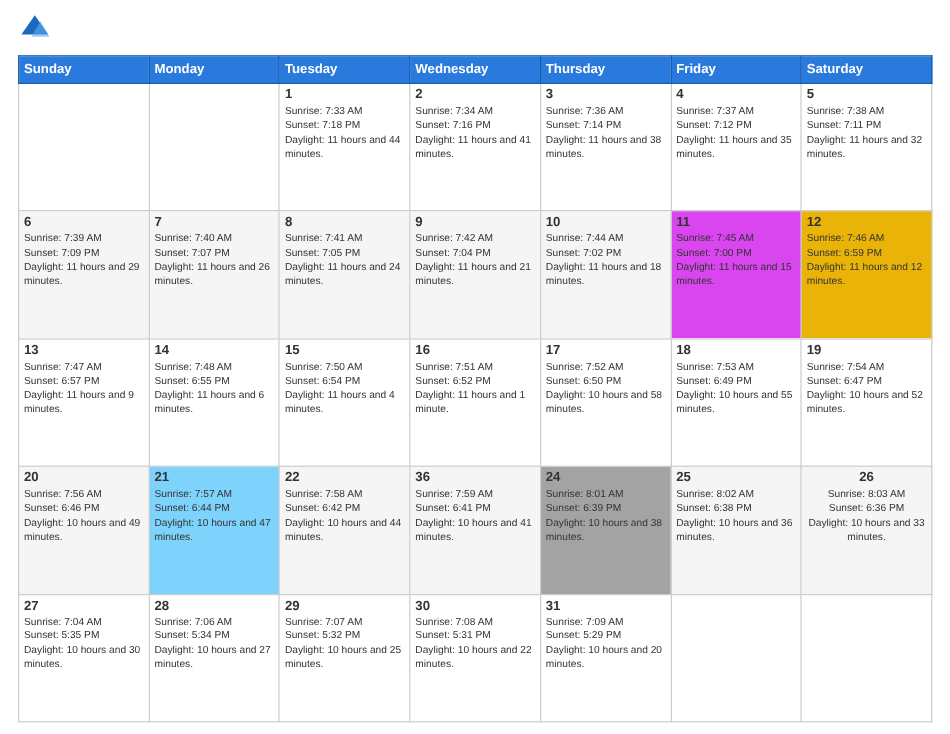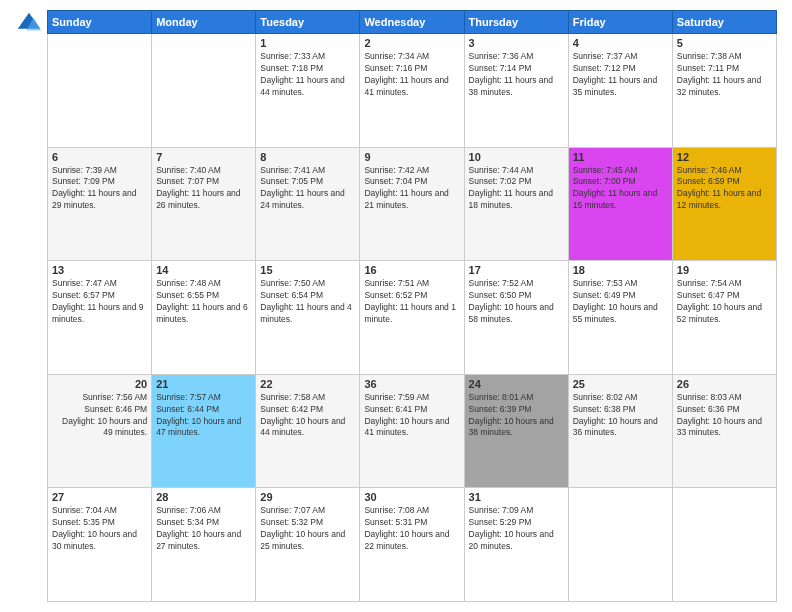--- a/index.html
+++ b/index.html
@@ -8,20 +8,21 @@
       background: #fff;
       width: 792px;
       height: 612px;
       overflow: hidden;
     }
     .page {
       width: 792px;
       height: 612px;
       padding: 10px 15px;
       display: flex;
+      flex-direction: column;
     }
     .header {
       display: flex;
       justify-content: space-between;
       align-items: flex-start;
       margin-bottom: 8px;
     }
     .logo {
       display: flex;
       align-items: center;
@@ -215,21 +216,21 @@
           <td>
             <span class="day-number">18</span>
             <div class="day-info">Sunrise: 7:53 AM<br>Sunset: 6:49 PM<br>Daylight: 10 hours and 55 minutes.</div>
           </td>
           <td>
             <span class="day-number">19</span>
             <div class="day-info">Sunrise: 7:54 AM<br>Sunset: 6:47 PM<br>Daylight: 10 hours and 52 minutes.</div>
           </td>
         </tr>
         <tr>
-          <td style="background: rgb(245, 245, 245); text-align: right;">
+          <td style="background: rgb(245, 245, 245);">
             <span class="day-number">20</span>
             <div class="day-info">Sunrise: 7:56 AM<br>Sunset: 6:46 PM<br>Daylight: 10 hours and 49 minutes.</div>
           </td>
           <td style="background: #7dd3fc;">
             <span class="day-number">21</span>
             <div class="day-info">Sunrise: 7:57 AM<br>Sunset: 6:44 PM<br>Daylight: 10 hours and 47 minutes.</div>
           </td>
           <td style="background: rgb(245, 245, 245);">
             <span class="day-number">22</span>
             <div class="day-info">Sunrise: 7:58 AM<br>Sunset: 6:42 PM<br>Daylight: 10 hours and 44 minutes.</div>
@@ -239,21 +240,21 @@
             <div class="day-info">Sunrise: 7:59 AM<br>Sunset: 6:41 PM<br>Daylight: 10 hours and 41 minutes.</div>
           </td>
           <td style="background: #a3a3a3;">
             <span class="day-number">24</span>
             <div class="day-info">Sunrise: 8:01 AM<br>Sunset: 6:39 PM<br>Daylight: 10 hours and 38 minutes.</div>
           </td>
           <td style="background: rgb(245, 245, 245);">
             <span class="day-number">25</span>
             <div class="day-info">Sunrise: 8:02 AM<br>Sunset: 6:38 PM<br>Daylight: 10 hours and 36 minutes.</div>
           </td>
-          <td style="background: rgb(245, 245, 245);">
+          <td style="background: rgb(245, 245, 245); text-align: center;">
             <span class="day-number">26</span>
             <div class="day-info">Sunrise: 8:03 AM<br>Sunset: 6:36 PM<br>Daylight: 10 hours and 33 minutes.</div>
           </td>
         </tr>
         <tr>
           <td>
             <span class="day-number">27</span>
             <div class="day-info">Sunrise: 7:04 AM<br>Sunset: 5:35 PM<br>Daylight: 10 hours and 30 minutes.</div>
           </td>
           <td>

